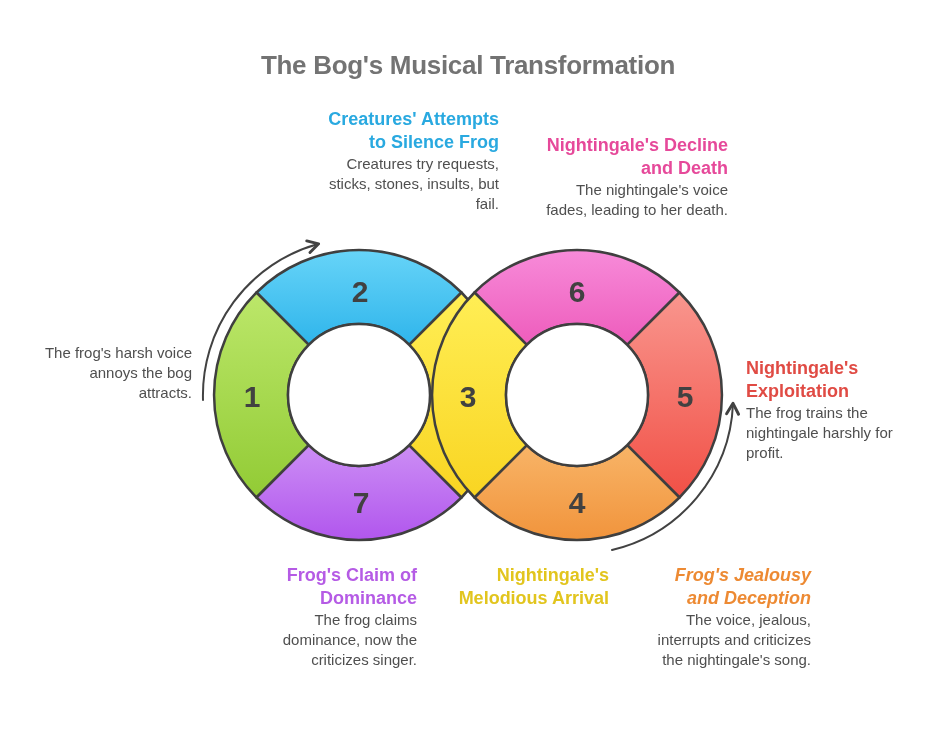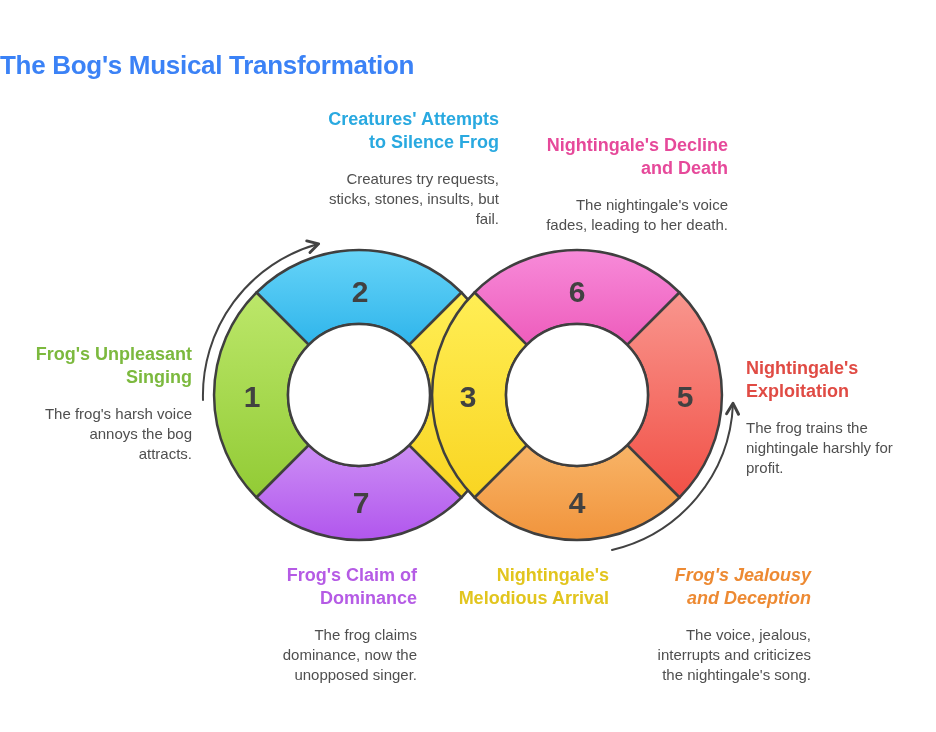--- a/index.html
+++ b/index.html
@@ -2,29 +2,29 @@
 <html><head>
 <meta charset="utf-8">
 <style>
   html,body{margin:0;padding:0;background:#ffffff;}
   .canvas{
     position:relative;width:936px;height:732px;background:#ffffff;
     font-family:"Liberation Sans","DejaVu Sans",sans-serif;overflow:hidden;
   }
   .rings{position:absolute;left:0;top:0;}
   .page-title{
-    position:absolute;left:0;top:50px;width:936px;
-    font-size:26px;font-weight:700;color:#3b82f6;letter-spacing:-0.3px;
+    position:absolute;left:0;top:50px;width:936px;text-align:center;
+    font-size:26px;font-weight:700;color:#737373;letter-spacing:-0.3px;
   }
   .step-label{position:absolute;}
   .step-label .heading{
     font-size:18px;font-weight:700;line-height:23px;white-space:pre-line;
   }
   .step-label .desc{
-    font-size:15px;color:#4f4f4f;line-height:20px;margin-top:15px;white-space:pre-line;
+    font-size:15px;color:#4f4f4f;line-height:20px;white-space:pre-line;
   }
   .ta-c{text-align:right;} .ta-r{text-align:right;} .ta-l{text-align:left;}
   .accent-1{color:#7CB93E;} .accent-2{color:#29A9E0;} .accent-3{color:#E2C51E;}
   .accent-4{color:#ED8A33;font-style:italic;} .accent-5{color:#E04B44;} .accent-6{color:#E6499A;}
   .accent-7{color:#B55BE5;}
   .seg{stroke:#3f3f3f;stroke-width:2.5;stroke-linejoin:round;}
   .hole{fill:#ffffff;stroke:#3f3f3f;stroke-width:2.5;}
   .seg-num{font-family:"Liberation Sans","DejaVu Sans",sans-serif;
     font-size:30px;font-weight:700;fill:#414141;}
   .flow-arrow{fill:none;stroke:#424242;stroke-width:2;stroke-linecap:round;}
@@ -106,41 +106,39 @@
   </div>
 
   <div class="step-label ta-c" style="left:447px;top:134px;width:281px;">
     <div class="heading accent-6">Nightingale's Decline
 and Death</div>
     <div class="desc">The nightingale's voice
 fades, leading to her death.</div>
   </div>
 
   <div class="step-label ta-r" style="left:6px;top:343px;width:186px;">
-    <div class="heading accent-1">Frog's Unpleasant
-Singing</div>
     <div class="desc">The frog's harsh voice
 annoys the bog
 attracts.</div>
   </div>
 
   <div class="step-label ta-l" style="left:746px;top:357px;width:186px;">
     <div class="heading accent-5">Nightingale's
 Exploitation</div>
     <div class="desc">The frog trains the
 nightingale harshly for
 profit.</div>
   </div>
 
   <div class="step-label ta-c" style="left:136px;top:564px;width:281px;">
     <div class="heading accent-7">Frog's Claim of
 Dominance</div>
     <div class="desc">The frog claims
 dominance, now the
-unopposed singer.</div>
+criticizes singer.</div>
   </div>
 
   <div class="step-label ta-c" style="left:328px;top:564px;width:281px;">
     <div class="heading accent-3">Nightingale's
 Melodious Arrival</div>
   </div>
 
   <div class="step-label ta-c" style="left:530px;top:564px;width:281px;">
     <div class="heading accent-4">Frog's Jealousy
 and Deception</div>

